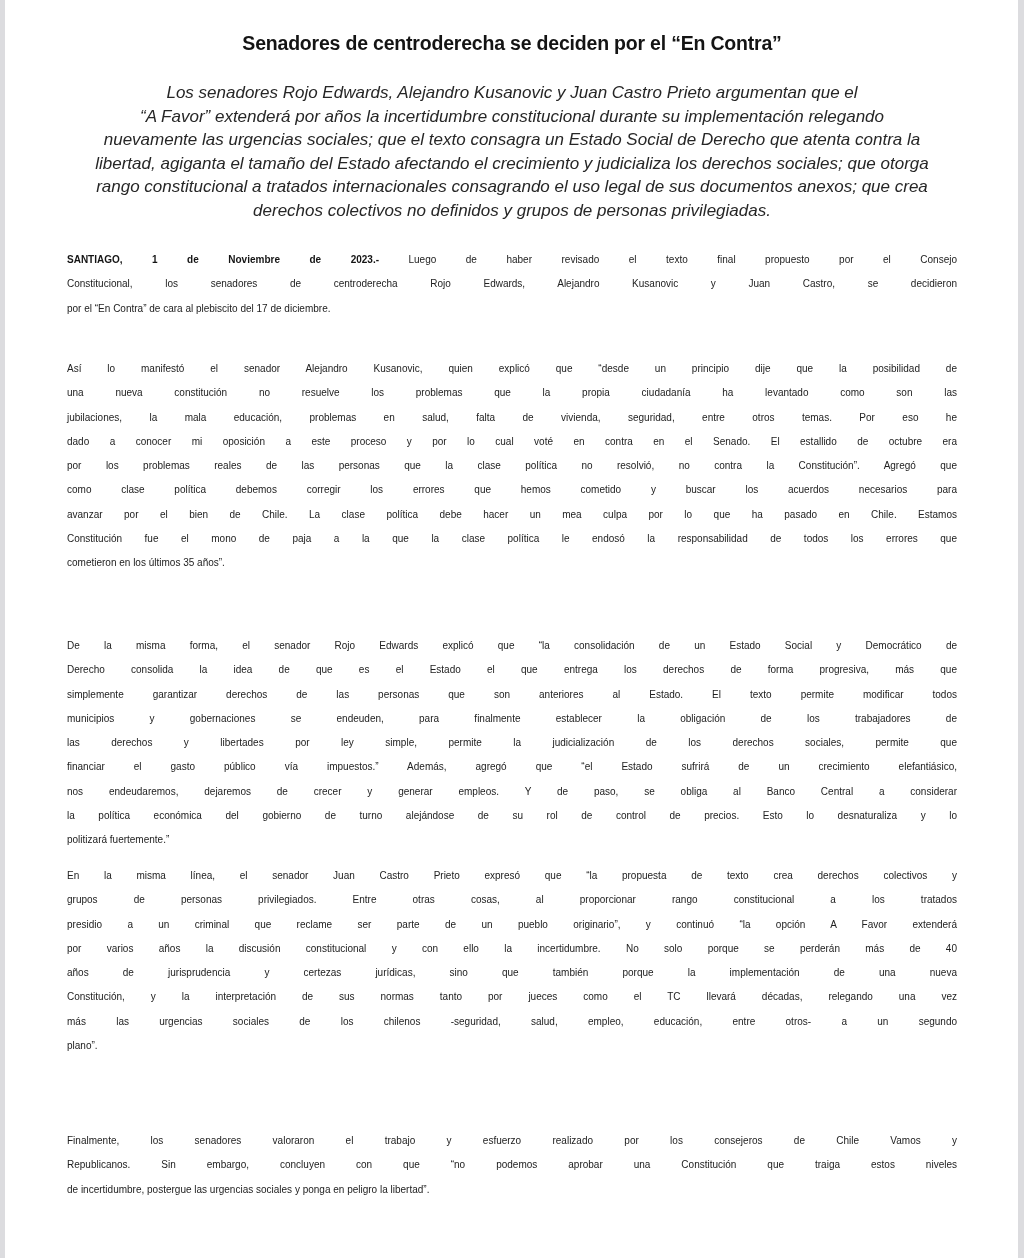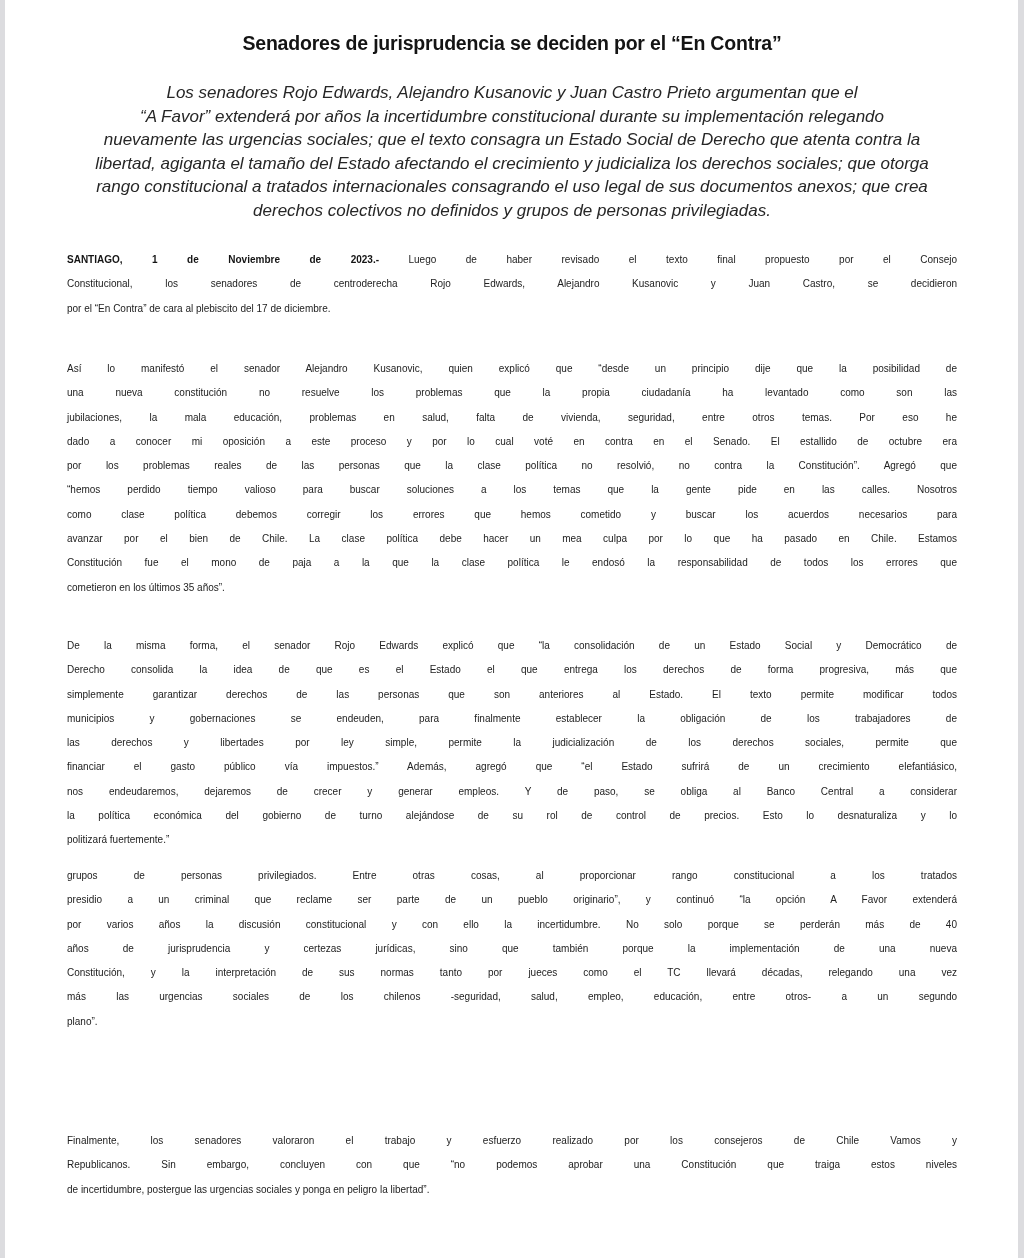--- a/index.html
+++ b/index.html
@@ -34,21 +34,21 @@
   .para .ln.last { text-align-last: left; }
   .dateline { font-weight: bold; color: #141414; }
 </style>
 </head>
 <body>
 
 <div class="edge-left"></div>
 <div class="edge-right"></div>
 
 <div class="page">
-  <div class="title">Senadores de jurisprudencia se deciden por el “En Contra”</div>
+  <div class="title">Senadores de centroderecha se deciden por el “En Contra”</div>
 
   <div class="lead">
     <span>Los senadores Rojo Edwards, Alejandro Kusanovic y Juan Castro Prieto argumentan que el</span>
     <span>“A Favor” extenderá por años la incertidumbre constitucional durante su implementación relegando</span>
     <span>nuevamente las urgencias sociales; que el texto consagra un Estado Social de Derecho que atenta contra la</span>
     <span>libertad, agiganta el tamaño del Estado afectando el crecimiento y judicializa los derechos sociales; que otorga</span>
     <span>rango constitucional a tratados internacionales consagrando el uso legal de sus documentos anexos; que crea</span>
     <span>derechos colectivos no definidos y grupos de personas privilegiadas.</span>
   </div>
 
@@ -57,40 +57,40 @@
     <span class="ln">Constitucional, los senadores de centroderecha Rojo Edwards, Alejandro Kusanovic y Juan Castro, se decidieron</span>
     <span class="ln last">por el “En Contra” de cara al plebiscito del 17 de diciembre.</span>
   </div>
 
   <div class="para" style="top:357px">
     <span class="ln">Así lo manifestó el senador Alejandro Kusanovic, quien explicó que “desde un principio dije que la posibilidad de</span>
     <span class="ln">una nueva constitución no resuelve los problemas que la propia ciudadanía ha levantado como son las</span>
     <span class="ln">jubilaciones, la mala educación, problemas en salud, falta de vivienda, seguridad, entre otros temas. Por eso he</span>
     <span class="ln">dado a conocer mi oposición a este proceso y por lo cual voté en contra en el Senado. El estallido de octubre era</span>
     <span class="ln">por los problemas reales de las personas que la clase política no resolvió, no contra la Constitución”. Agregó que</span>
-    <span class="ln">“hemos perdido tiempo valioso para buscar soluciones a los temas que la gente pide en las calles. Nosotros</span>
     <span class="ln">como clase política debemos corregir los errores que hemos cometido y buscar los acuerdos necesarios para</span>
     <span class="ln">avanzar por el bien de Chile. La clase política debe hacer un mea culpa por lo que ha pasado en Chile. Estamos</span>
     <span class="ln">Constitución fue el mono de paja a la que la clase política le endosó la responsabilidad de todos los errores que</span>
     <span class="ln last">cometieron en los últimos 35 años”.</span>
   </div>
 
   <div class="para" style="top:634px">
     <span class="ln">De la misma forma, el senador Rojo Edwards explicó que “la consolidación de un Estado Social y Democrático de</span>
     <span class="ln">Derecho consolida la idea de que es el Estado el que entrega los derechos de forma progresiva, más que</span>
     <span class="ln">simplemente garantizar derechos de las personas que son anteriores al Estado. El texto permite modificar todos</span>
     <span class="ln">municipios y gobernaciones se endeuden, para finalmente establecer la obligación de los trabajadores de</span>
     <span class="ln">las derechos y libertades por ley simple, permite la judicialización de los derechos sociales, permite que</span>
     <span class="ln">financiar el gasto público vía impuestos.”  Además, agregó que “el Estado sufrirá de un crecimiento elefantiásico,</span>
     <span class="ln">nos endeudaremos, dejaremos de crecer y generar empleos. Y de paso, se obliga al Banco Central a considerar</span>
     <span class="ln">la política económica del gobierno de turno alejándose de su rol de control de precios. Esto lo desnaturaliza y lo</span>
     <span class="ln last">politizará fuertemente.”</span>
   </div>
 
   <div class="para" style="top:864px">
+    <span class="ln">En la misma línea, el senador Juan Castro Prieto expresó que “la propuesta de texto crea derechos colectivos y</span>
     <span class="ln">grupos de personas privilegiados. Entre otras cosas, al proporcionar rango constitucional a los tratados</span>
     <span class="ln">presidio a un criminal que reclame ser parte de un pueblo originario”, y continuó “la opción A Favor extenderá</span>
     <span class="ln">por varios años la discusión constitucional y con ello la incertidumbre. No solo porque se perderán más de 40</span>
     <span class="ln">años de jurisprudencia y certezas jurídicas, sino que también porque la implementación de una nueva</span>
     <span class="ln">Constitución, y la interpretación de sus normas tanto por jueces como el TC llevará décadas, relegando una vez</span>
     <span class="ln">más las urgencias sociales de los chilenos -seguridad, salud, empleo, educación, entre otros- a un segundo</span>
     <span class="ln last">plano”.</span>
   </div>
 
   <div class="para" style="top:1129px">

